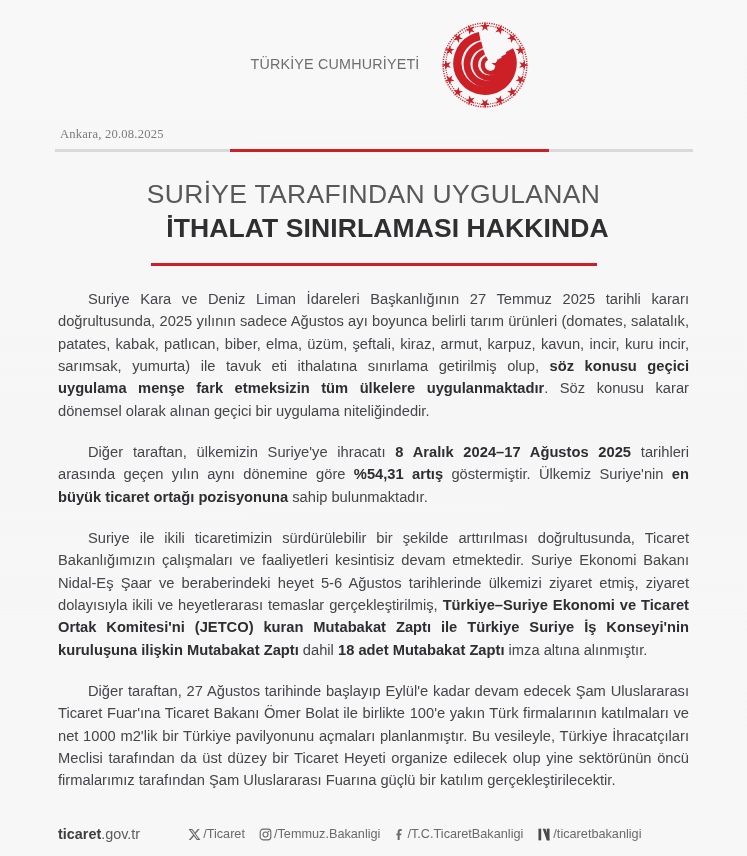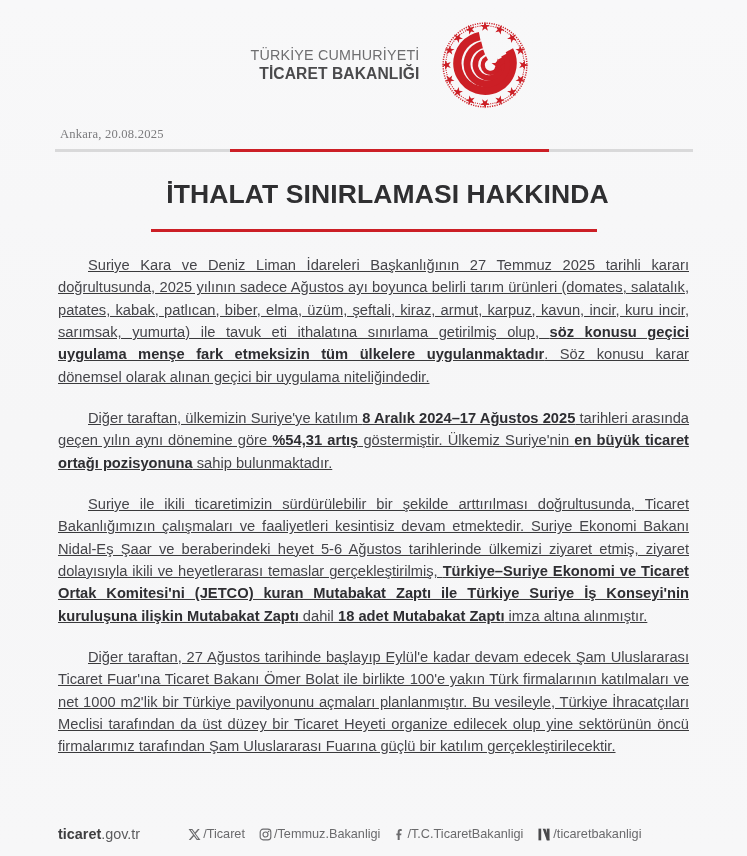--- a/index.html
+++ b/index.html
@@ -112,21 +112,20 @@
   }
   .title-rule {
     width: 446px;
     height: 3px;
     margin: 17px auto 0 auto;
   }
 
   
   .body-area {
     margin: 22px 58px 16px 58px;
-    text-decoration: underline;
   }
   .para {
     font-size: 14.7px;
     line-height: 1.52;
     color: #45454a;
     text-align: justify;
     text-indent: 30px;
     margin: 0 0 19px 0;
   }
   .para b { font-weight: bold; color: #2e2e32; }
@@ -165,21 +164,20 @@
   .soc svg { display: block; }
 </style>
 </head>
 <body>
 
 <div class="page">
 
   <div class="masthead">
     <div class="mast-text mast-left">
       <div class="mast-line1">TÜRKİYE CUMHURİYETİ</div>
-      <div class="mast-line2">TİCARET BAKANLIĞI</div>
     </div>
 
     <div class="emblem-wrap">
       <svg width="92" height="92" viewBox="0 0 100 100">
         <g fill="#cc1f26">
 
           <circle cx="50" cy="50" r="45.5" fill="none" stroke="#cc1f26" stroke-width="1.6" stroke-dasharray="1.3 1.3"></circle>
           <circle cx="50" cy="50" r="42.6" fill="none" stroke="#cc1f26" stroke-width="1.1" stroke-dasharray="1.2 1.2"></circle>
 
           <g id="ring-stars">
@@ -216,32 +214,33 @@
 
   </div>
 
   <div class="dateline">Ankara, 20.08.2025</div>
 
   <div class="hr-wrap">
     <div class="hr-red" style="background:#cc1f26"></div>
   </div>
 
   <div class="title-block">
+    <div class="title-l1">SURİYE TARAFINDAN UYGULANAN</div>
     <div class="title-l2">İTHALAT SINIRLAMASI HAKKINDA</div>
     <div class="title-rule" style="background:#cc1f26"></div>
   </div>
 
   <div class="body-area">
 
     <p class="para">
       <span>Suriye Kara ve Deniz Liman İdareleri Başkanlığının 27 Temmuz 2025 tarihli kararı doğrultusunda, 2025 yılının sadece Ağustos ayı boyunca belirli tarım ürünleri (domates, salatalık, patates, kabak, patlıcan, biber, elma, üzüm, şeftali, kiraz, armut, karpuz, kavun, incir, kuru incir, sarımsak, yumurta) ile tavuk eti ithalatına sınırlama getirilmiş olup, </span><b>söz konusu geçici uygulama menşe fark etmeksizin tüm ülkelere uygulanmaktadır</b><span>. Söz konusu karar dönemsel olarak alınan geçici bir uygulama niteliğindedir.</span>
     </p>
 
     <p class="para">
-      <span>Diğer taraftan, ülkemizin Suriye'ye katılım </span><b>8 Aralık 2024–17 Ağustos 2025</b><span> tarihleri arasında geçen yılın aynı dönemine göre </span><b>%54,31 artış</b><span> göstermiştir. Ülkemiz Suriye'nin </span><b>en büyük ticaret ortağı pozisyonuna</b><span> sahip bulunmaktadır.</span>
+      <span>Diğer taraftan, ülkemizin Suriye'ye ihracatı </span><b>8 Aralık 2024–17 Ağustos 2025</b><span> tarihleri arasında geçen yılın aynı dönemine göre </span><b>%54,31 artış</b><span> göstermiştir. Ülkemiz Suriye'nin </span><b>en büyük ticaret ortağı pozisyonuna</b><span> sahip bulunmaktadır.</span>
     </p>
 
     <p class="para">
       <span>Suriye ile ikili ticaretimizin sürdürülebilir bir şekilde arttırılması doğrultusunda, Ticaret Bakanlığımızın çalışmaları ve faaliyetleri kesintisiz devam etmektedir. Suriye Ekonomi Bakanı Nidal-Eş Şaar ve beraberindeki heyet 5-6 Ağustos tarihlerinde ülkemizi ziyaret etmiş, ziyaret dolayısıyla ikili ve heyetlerarası temaslar gerçekleştirilmiş, </span><b>Türkiye–Suriye Ekonomi ve Ticaret Ortak Komitesi'ni (JETCO) kuran Mutabakat Zaptı ile Türkiye Suriye İş Konseyi'nin kuruluşuna ilişkin Mutabakat Zaptı</b><span> dahil </span><b>18 adet Mutabakat Zaptı</b><span> imza altına alınmıştır.</span>
     </p>
 
     <p class="para">
       <span>Diğer taraftan, 27 Ağustos tarihinde başlayıp Eylül'e kadar devam edecek Şam Uluslararası Ticaret Fuar'ına Ticaret Bakanı Ömer Bolat ile birlikte 100'e yakın Türk firmalarının katılmaları ve net 1000 m2'lik bir Türkiye pavilyonunu açmaları planlanmıştır. Bu vesileyle, Türkiye İhracatçıları Meclisi tarafından da üst düzey bir Ticaret Heyeti organize edilecek olup yine sektörünün öncü firmalarımız tarafından Şam Uluslararası Fuarına güçlü bir katılım gerçekleştirilecektir.</span>
     </p>
 

